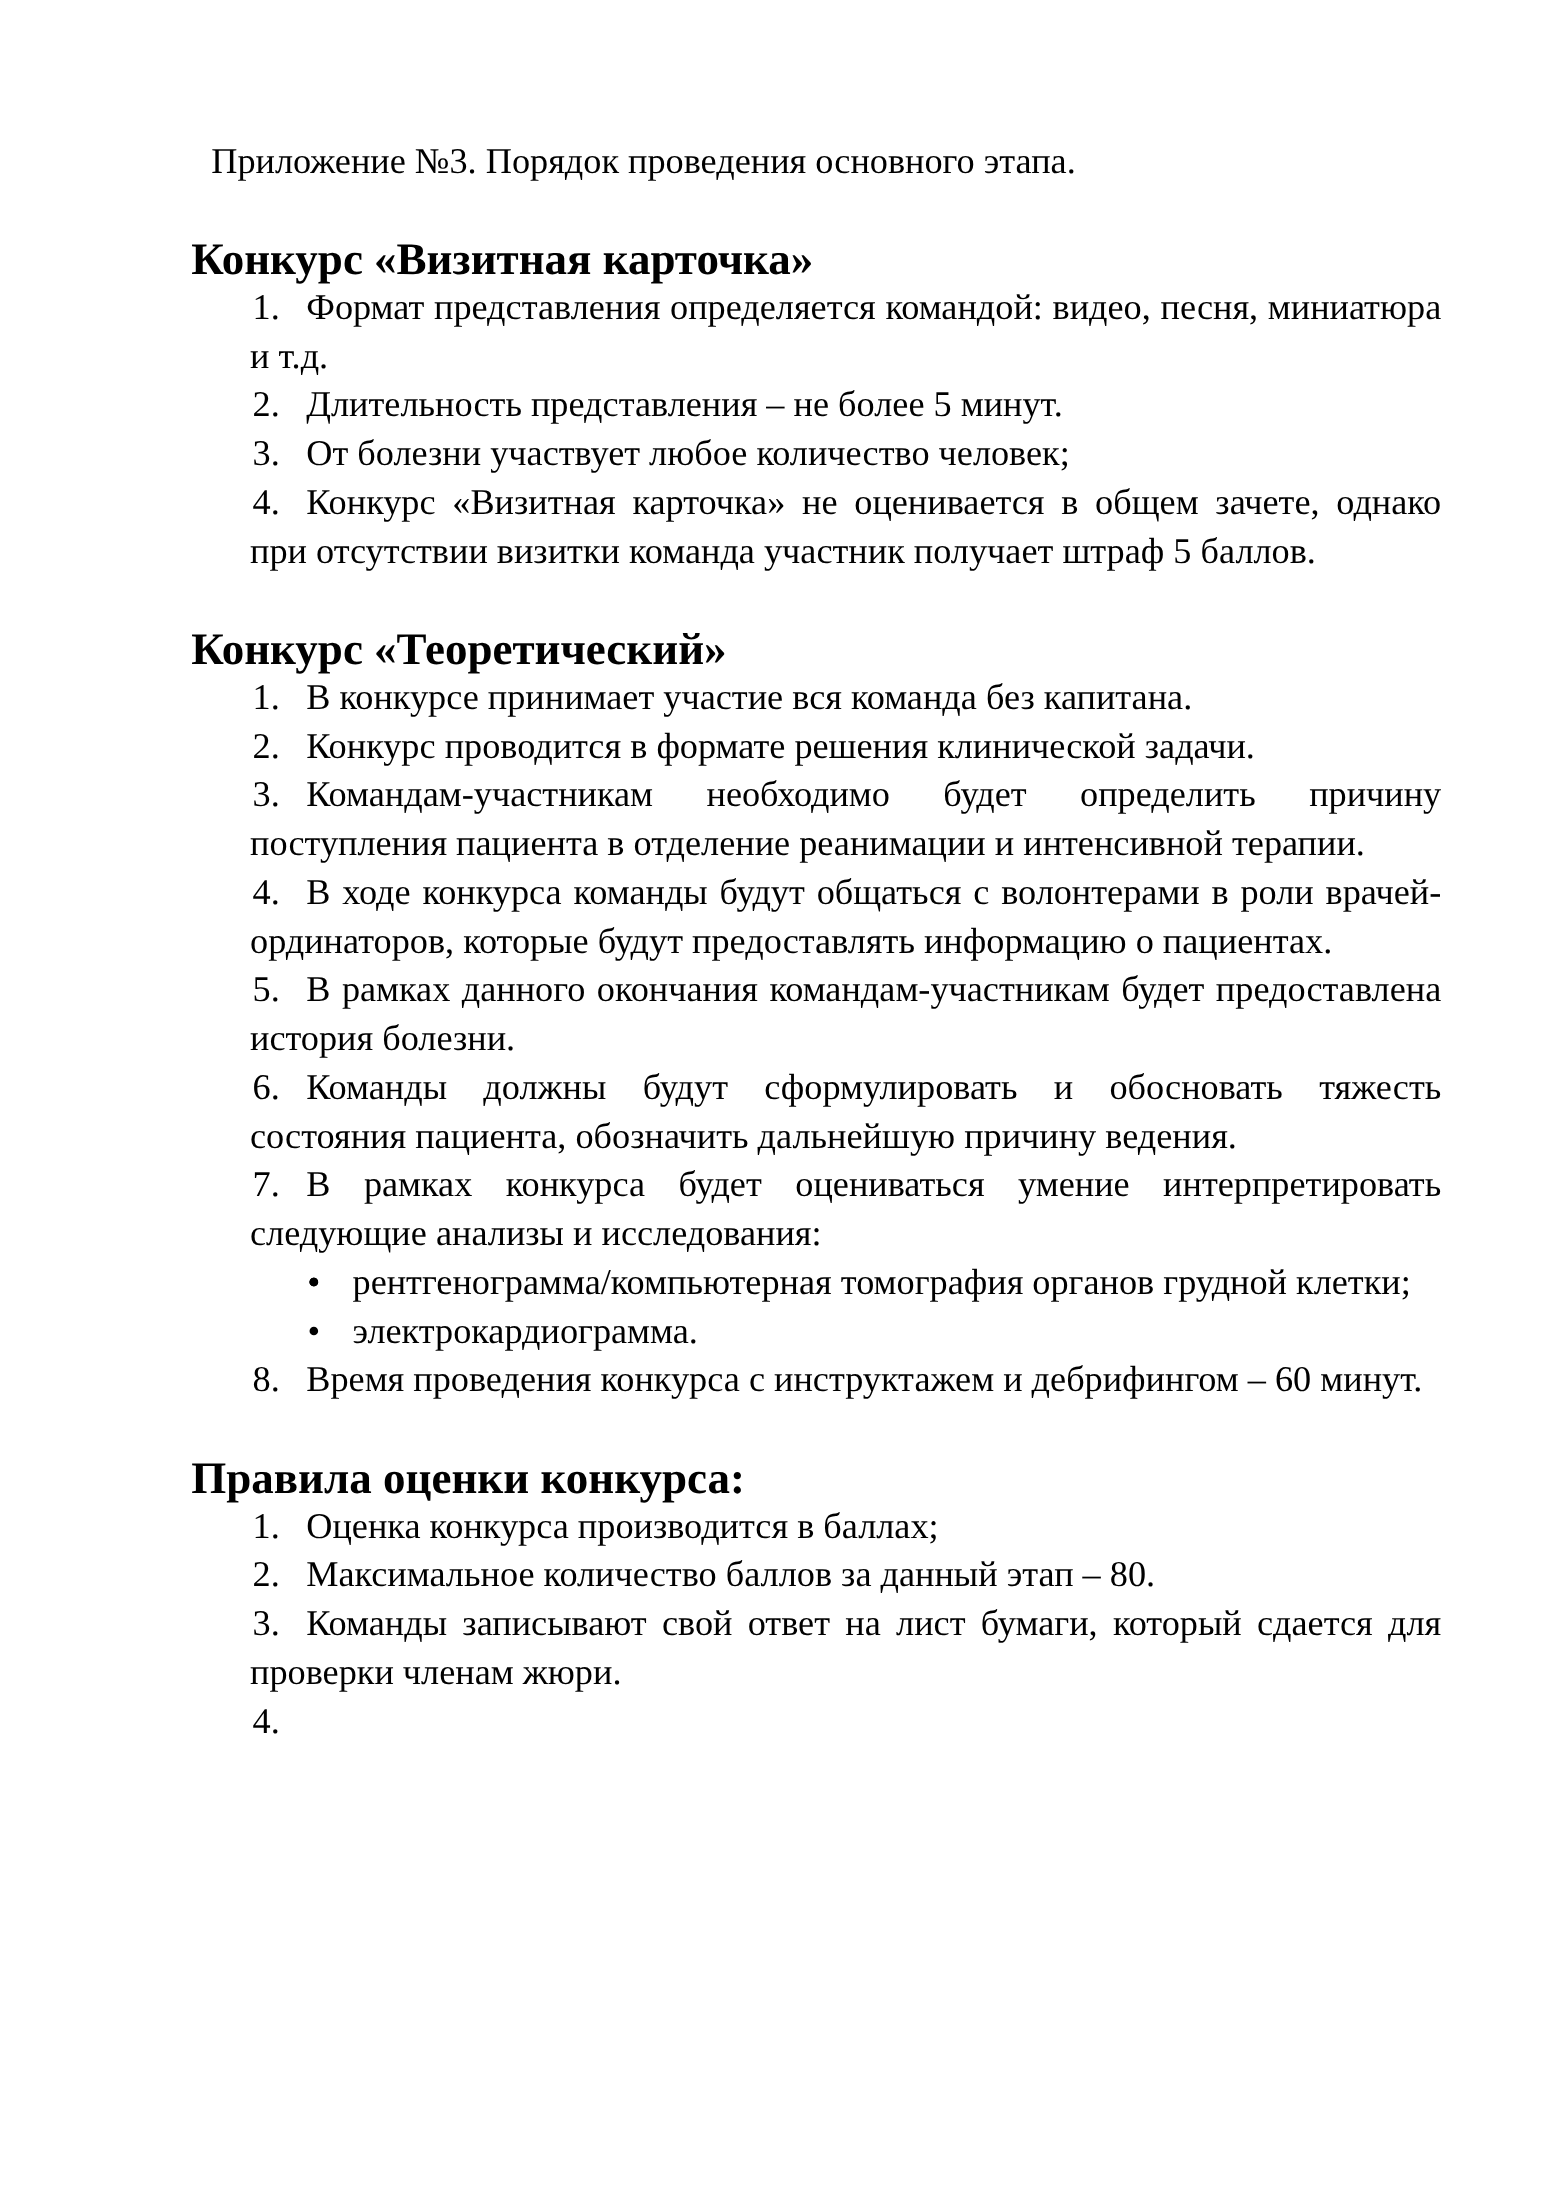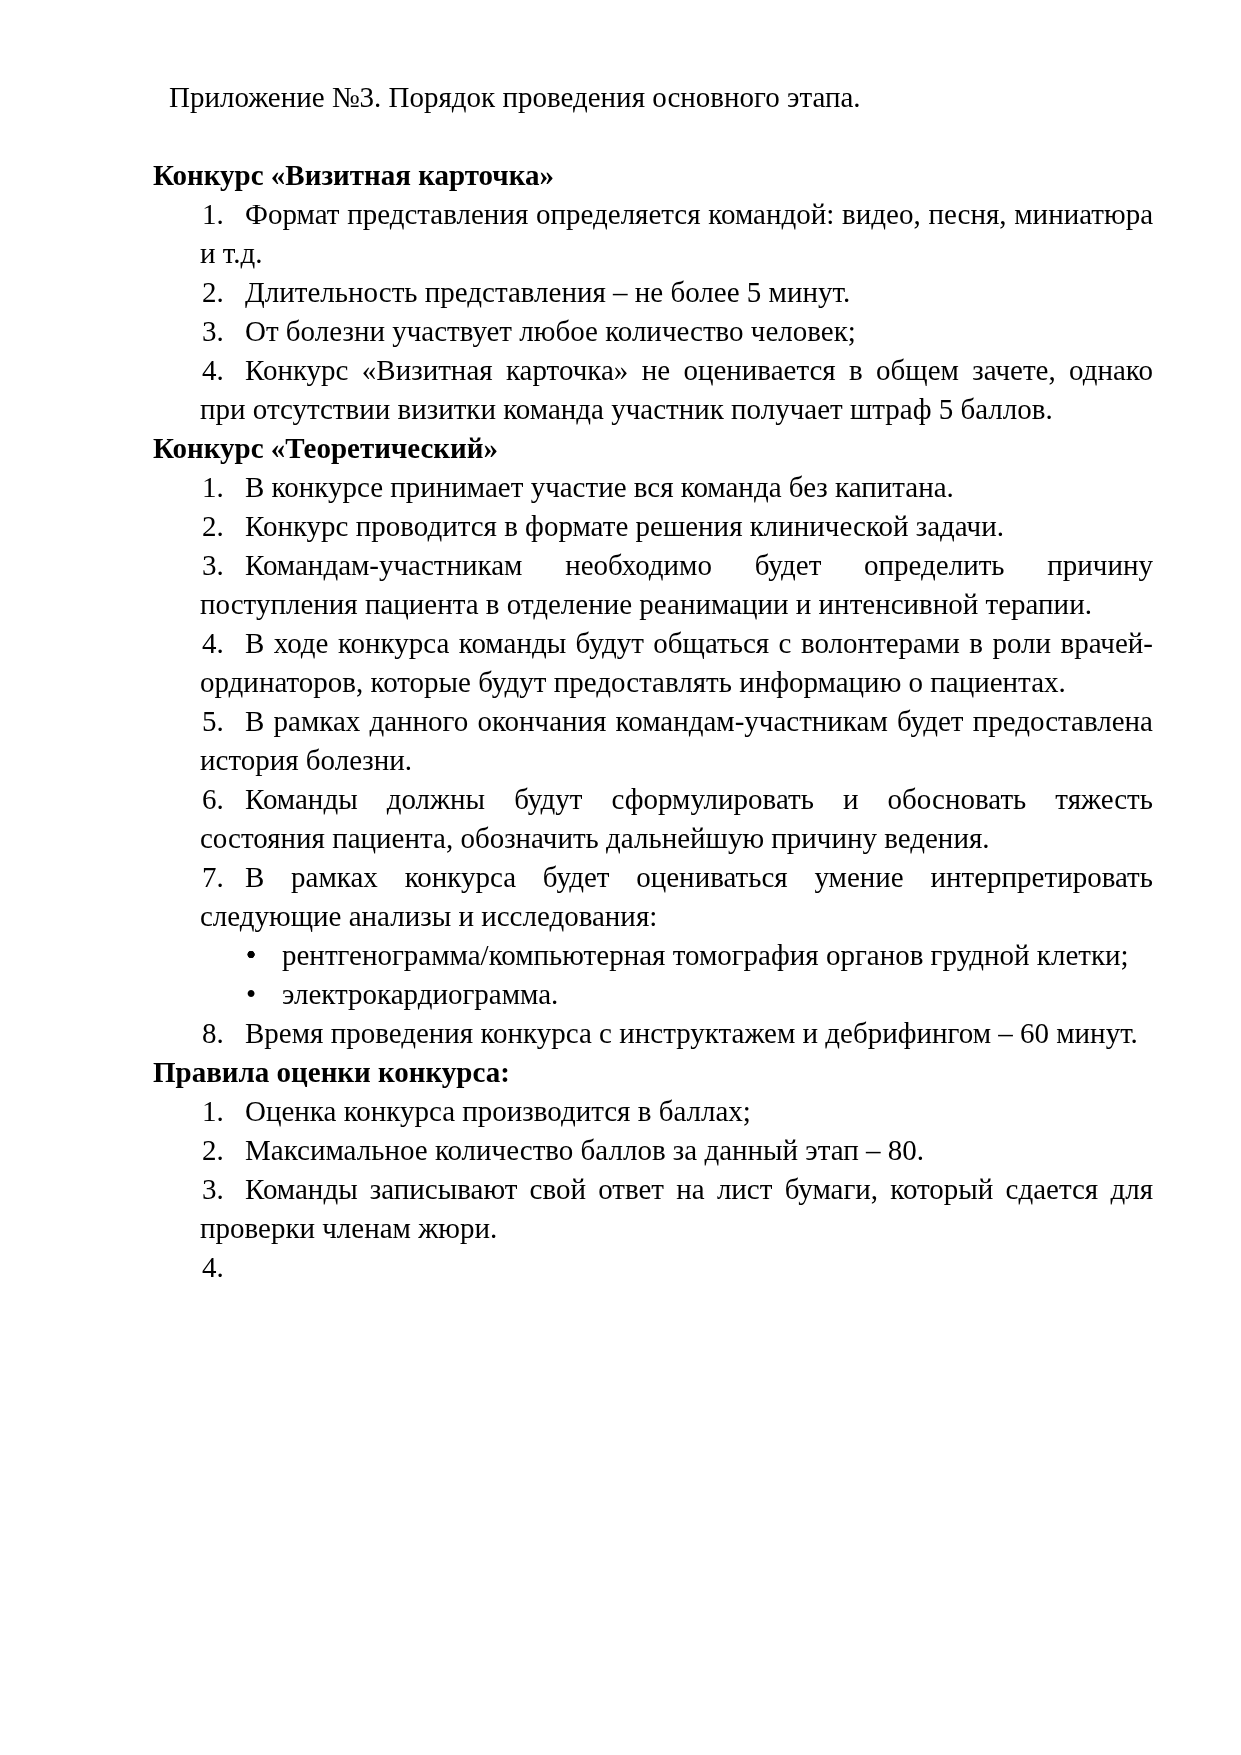--- a/index.html
+++ b/index.html
@@ -10,32 +10,32 @@
   .page {
     position: relative;
     width: 1241px;
     height: 1755px;
     box-sizing: border-box;
     background: #ffffff;
     color: #000000;
     font-family: "Liberation Serif", "DejaVu Serif", serif;
     font-size: 29px;
     line-height: 39px;
-    padding: 78px 88px 0 153px;
+    padding: 110px 88px 0 153px;
     overflow: hidden;
   }
   .title {
     margin: 0 0 39px 0;
     text-indent: 16px;
   }
   section { margin: 0; }
-  section + section { }
+  section + section { margin-top: 39px; }
   h2 {
     margin: 0;
-    font-size: 29px;
+    font-size: 36px;
     line-height: 39px;
     font-weight: bold;
   }
   p.oli {
     margin: 0;
     position: relative;
     padding-left: 47px;
     text-indent: 45px;
     text-align: justify;
   }

